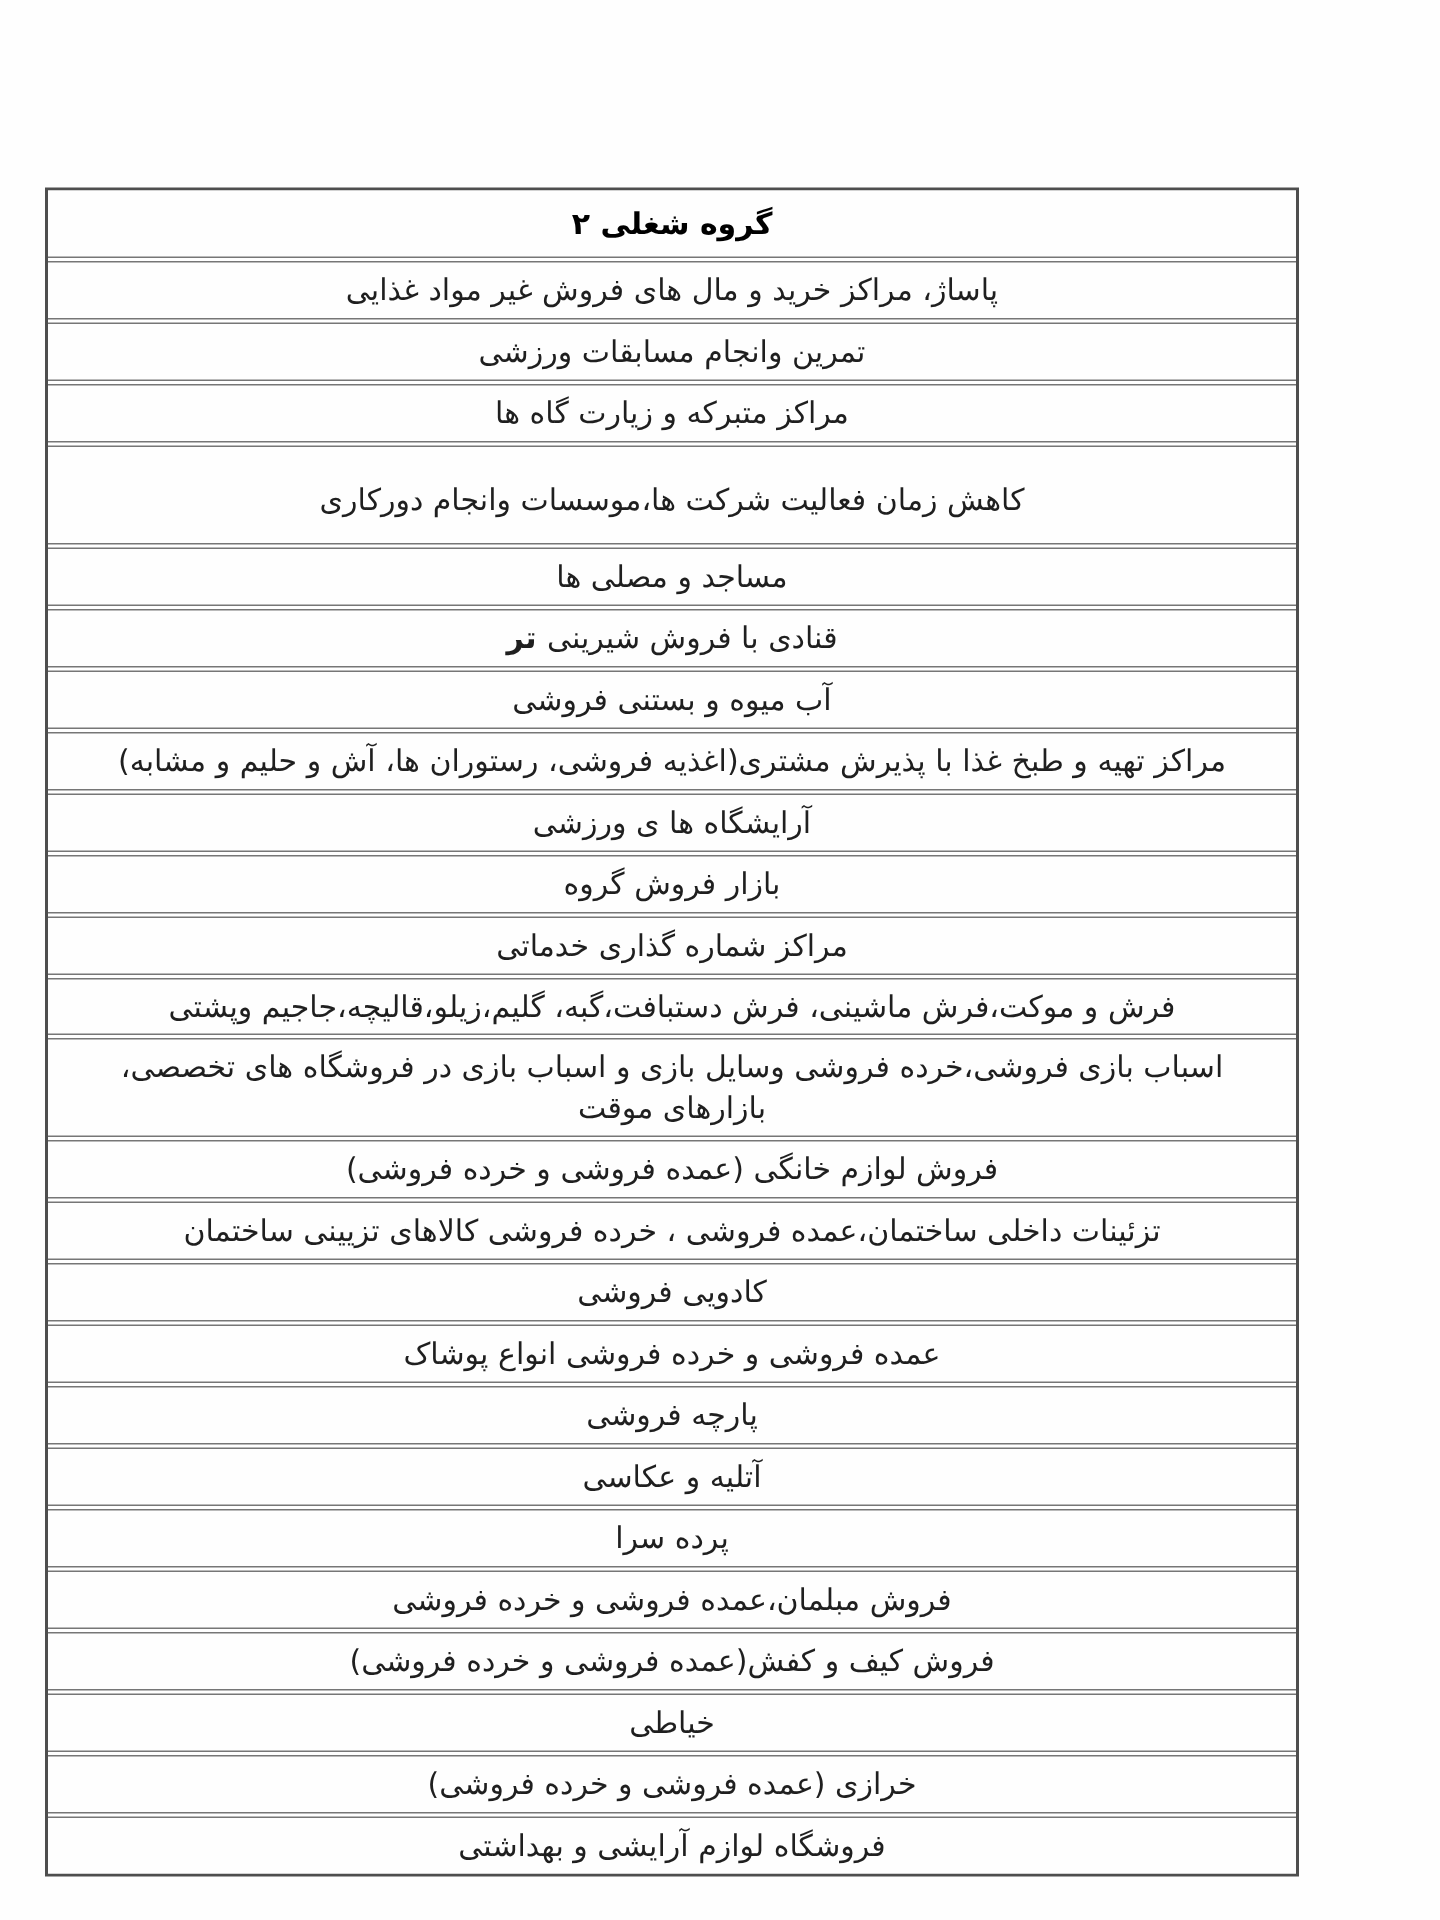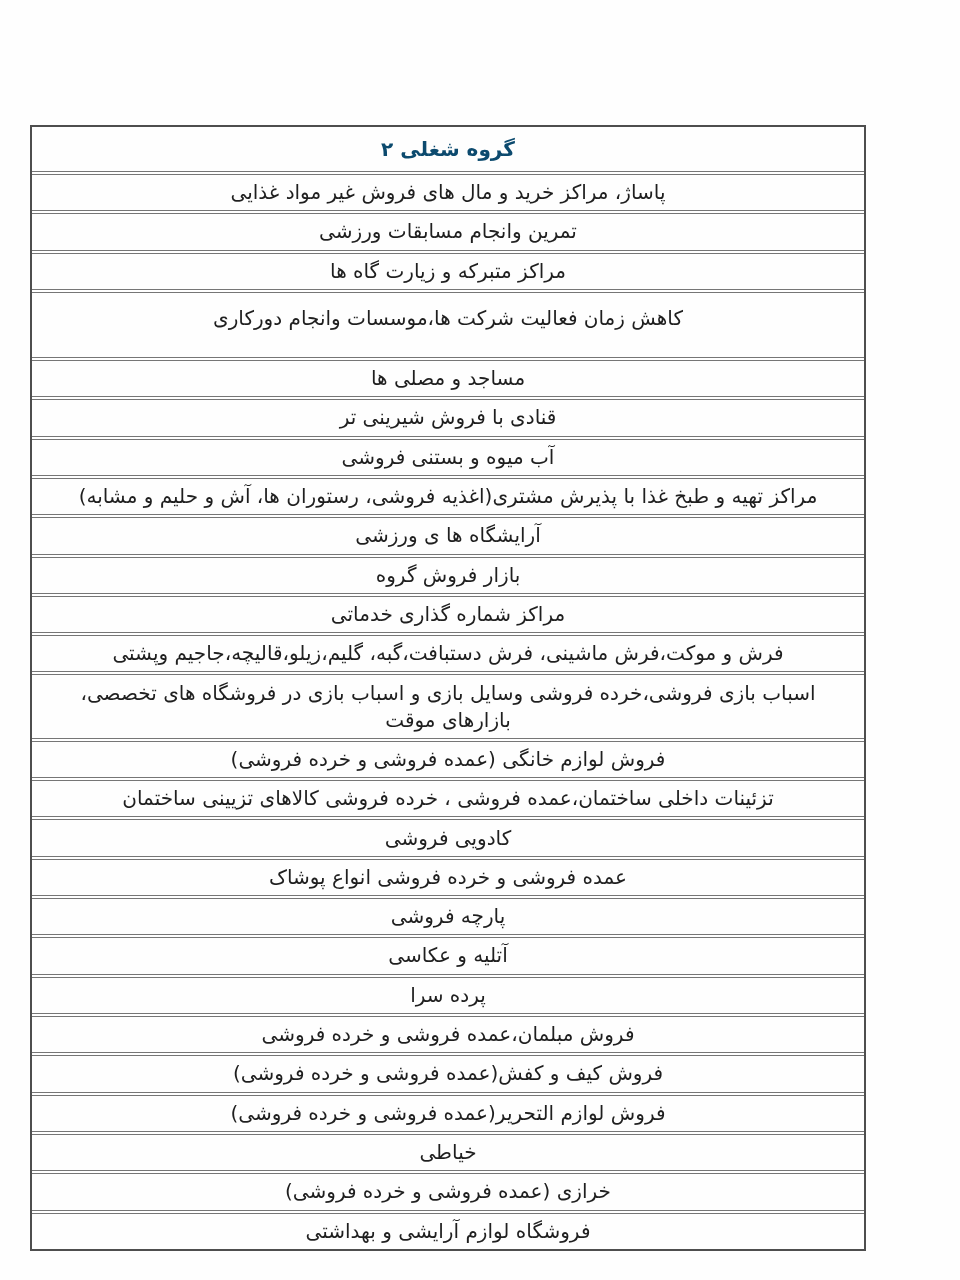--- a/index.html
+++ b/index.html
@@ -46,27 +46,27 @@
     line-height: 1.35;
     background: #fefefe;
   }
   .row:first-child { border-top: none; }
   .row:last-child { border-bottom: none; }
   .row.header {
     flex: 0 0 45px;
     font-size: 20px;
     font-weight: bold;
   }
-  .row.header .title { color: #0c4a6e; }
+  .row.header .title { color: #000000; }
   .row.tall {
     flex: 0 0 66px;
     align-items: flex-start;
-    padding-top: 12px;
+    padding-top: 22px;
   }
-  .row b { font-weight: normal; }
+  .row b { font-weight: bold; }
 </style>
 </head>
 <body>
 
 <div class="page">
   <div class="job-table" dir="rtl">
     <div class="row header">
       <span class="title">گروه شغلی ۲</span>
     </div>
 
@@ -130,23 +130,20 @@
       <div class="row">
         <span>پرده سرا</span>
       </div>
       <div class="row">
         <span>فروش مبلمان،عمده فروشی و خرده فروشی</span>
       </div>
       <div class="row">
         <span>فروش کیف و کفش(عمده فروشی و خرده فروشی)</span>
       </div>
       <div class="row">
-        <span>فروش لوازم التحریر(عمده فروشی و خرده فروشی)</span>
-      </div>
-      <div class="row">
         <span>خیاطی</span>
       </div>
       <div class="row">
         <span>خرازی (عمده فروشی و خرده فروشی)</span>
       </div>
       <div class="row">
         <span>فروشگاه لوازم آرایشی و بهداشتی</span>
       </div>
     </div>
 </div>

